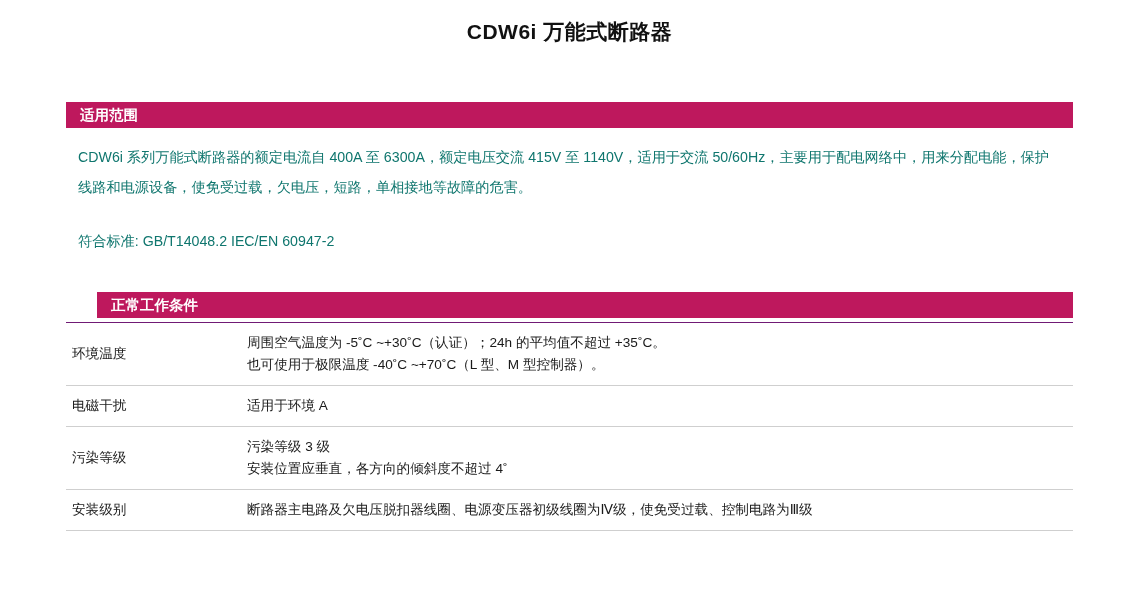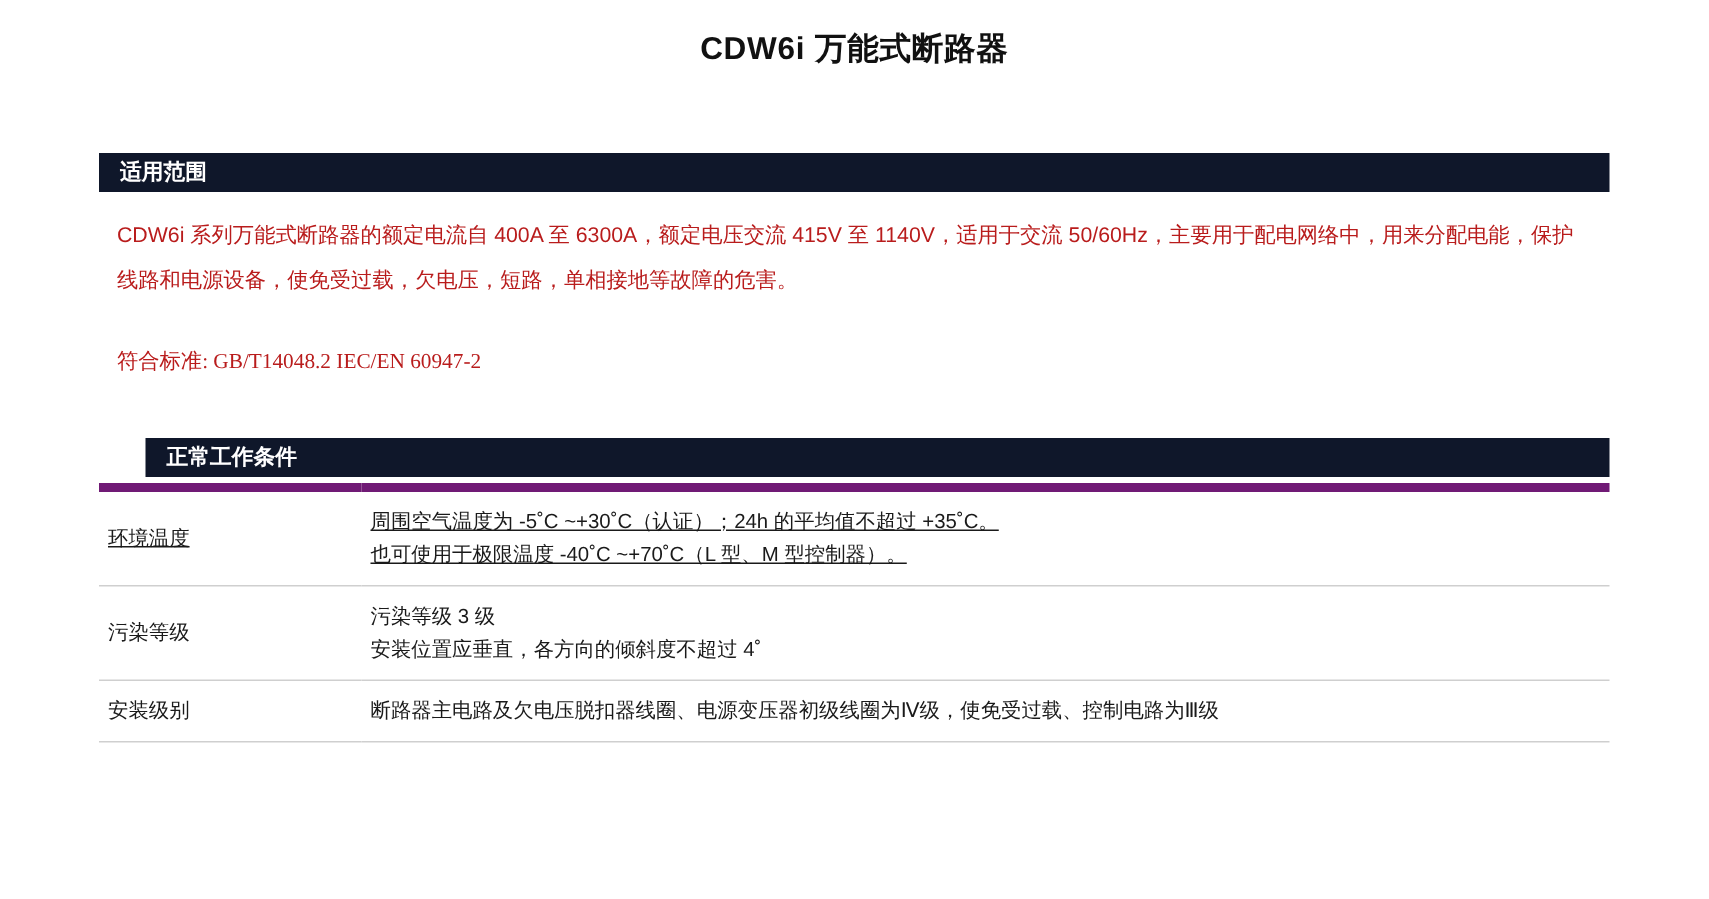--- a/index.html
+++ b/index.html
@@ -25,63 +25,61 @@
     text-align: center;
     font-size: 21px;
     font-weight: bold;
     color: #111111;
     letter-spacing: 0.5px;
     margin: 0;
     padding-top: 18px;
     padding-bottom: 4px;
   }
   .section-bar {
-    background: #0f172a;
+    background: #be185d;
     color: #ffffff;
     font-size: 14.5px;
     font-weight: bold;
     height: 26px;
     line-height: 26px;
     padding-left: 14px;
     box-sizing: border-box;
     margin-top: 52px;
   }
   .section-bar.second {
     margin-top: 36px;
     margin-left: 31px;
   }
   .intro {
     padding: 14px 12px 0 12px;
     font-size: 14.2px;
     line-height: 30px;
-    color: #b91c1c;
+    color: #0f766e;
   }
   .intro p {
     margin: 0;
   }
   .intro .para-gap {
     height: 22px;
   }
   .intro .std {
     margin-top: 2px;
-    font-family: Liberation Serif, serif;
   }
   table.spec {
     width: 100%;
     border-collapse: collapse;
     margin-top: 4px;
     font-size: 13.6px;
     color: #1a1a1a;
   }
   table.spec tr {
     border-bottom: 1px solid #cfcfcf;
   }
   table.spec tr:first-child {
-    border-top: 6px solid #701a75;
-    text-decoration: underline;
+    border-top: 1px solid #701a75;
   }
   table.spec td {
     padding: 9px 6px;
     vertical-align: middle;
     line-height: 22px;
   }
   td.label {
     width: 175px;
     padding-left: 45px;
     box-sizing: border-box;
@@ -114,20 +112,26 @@
   <table class="spec">
     <tbody>
       <tr>
         <td class="label">环境温度</td>
         <td class="value">
           <span class="value-line">周围空气温度为 -5˚C ~+30˚C（认证）；24h 的平均值不超过 +35˚C。</span>
           <span class="value-line">也可使用于极限温度 -40˚C ~+70˚C（L 型、M 型控制器）。</span>
         </td>
       </tr>
       <tr>
+        <td class="label">电磁干扰</td>
+        <td class="value">
+          <span class="value-line">适用于环境 A</span>
+        </td>
+      </tr>
+      <tr>
         <td class="label">污染等级</td>
         <td class="value">
           <span class="value-line">污染等级 3 级</span>
           <span class="value-line">安装位置应垂直，各方向的倾斜度不超过 4˚</span>
         </td>
       </tr>
       <tr>
         <td class="label">安装级别</td>
         <td class="value">
           <span class="value-line">断路器主电路及欠电压脱扣器线圈、电源变压器初级线圈为Ⅳ级，使免受过载、控制电路为Ⅲ级</span>

